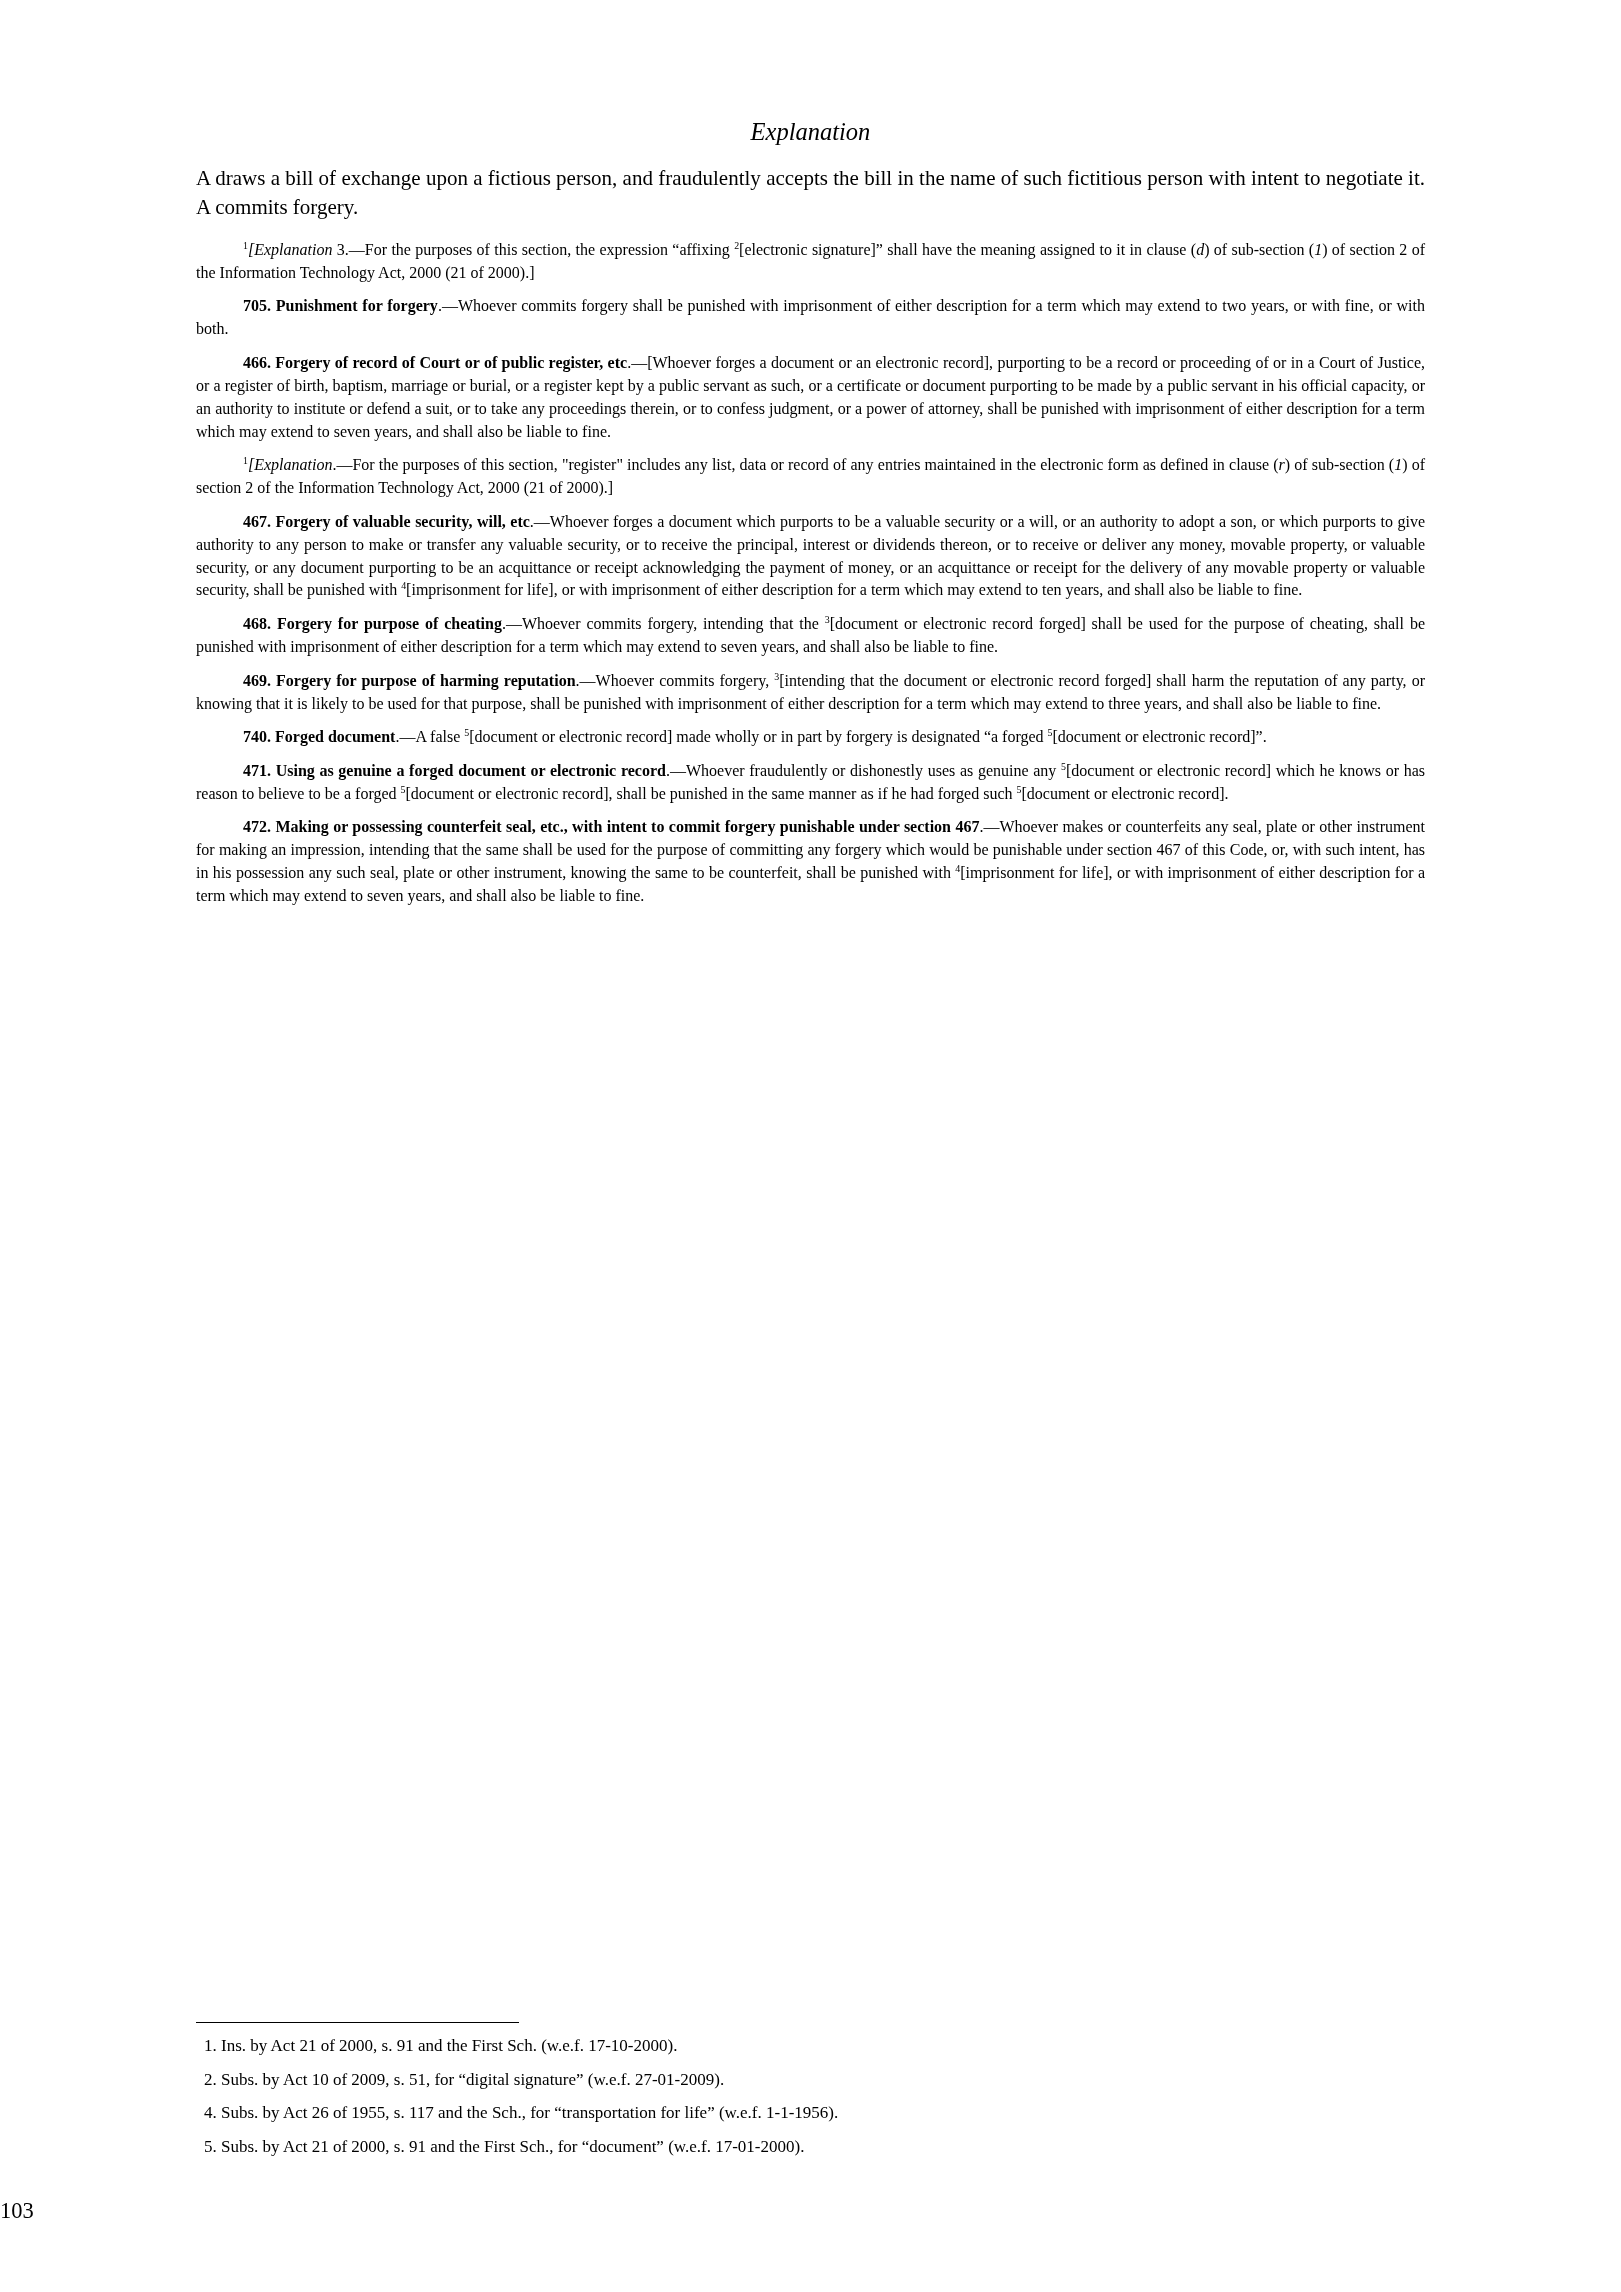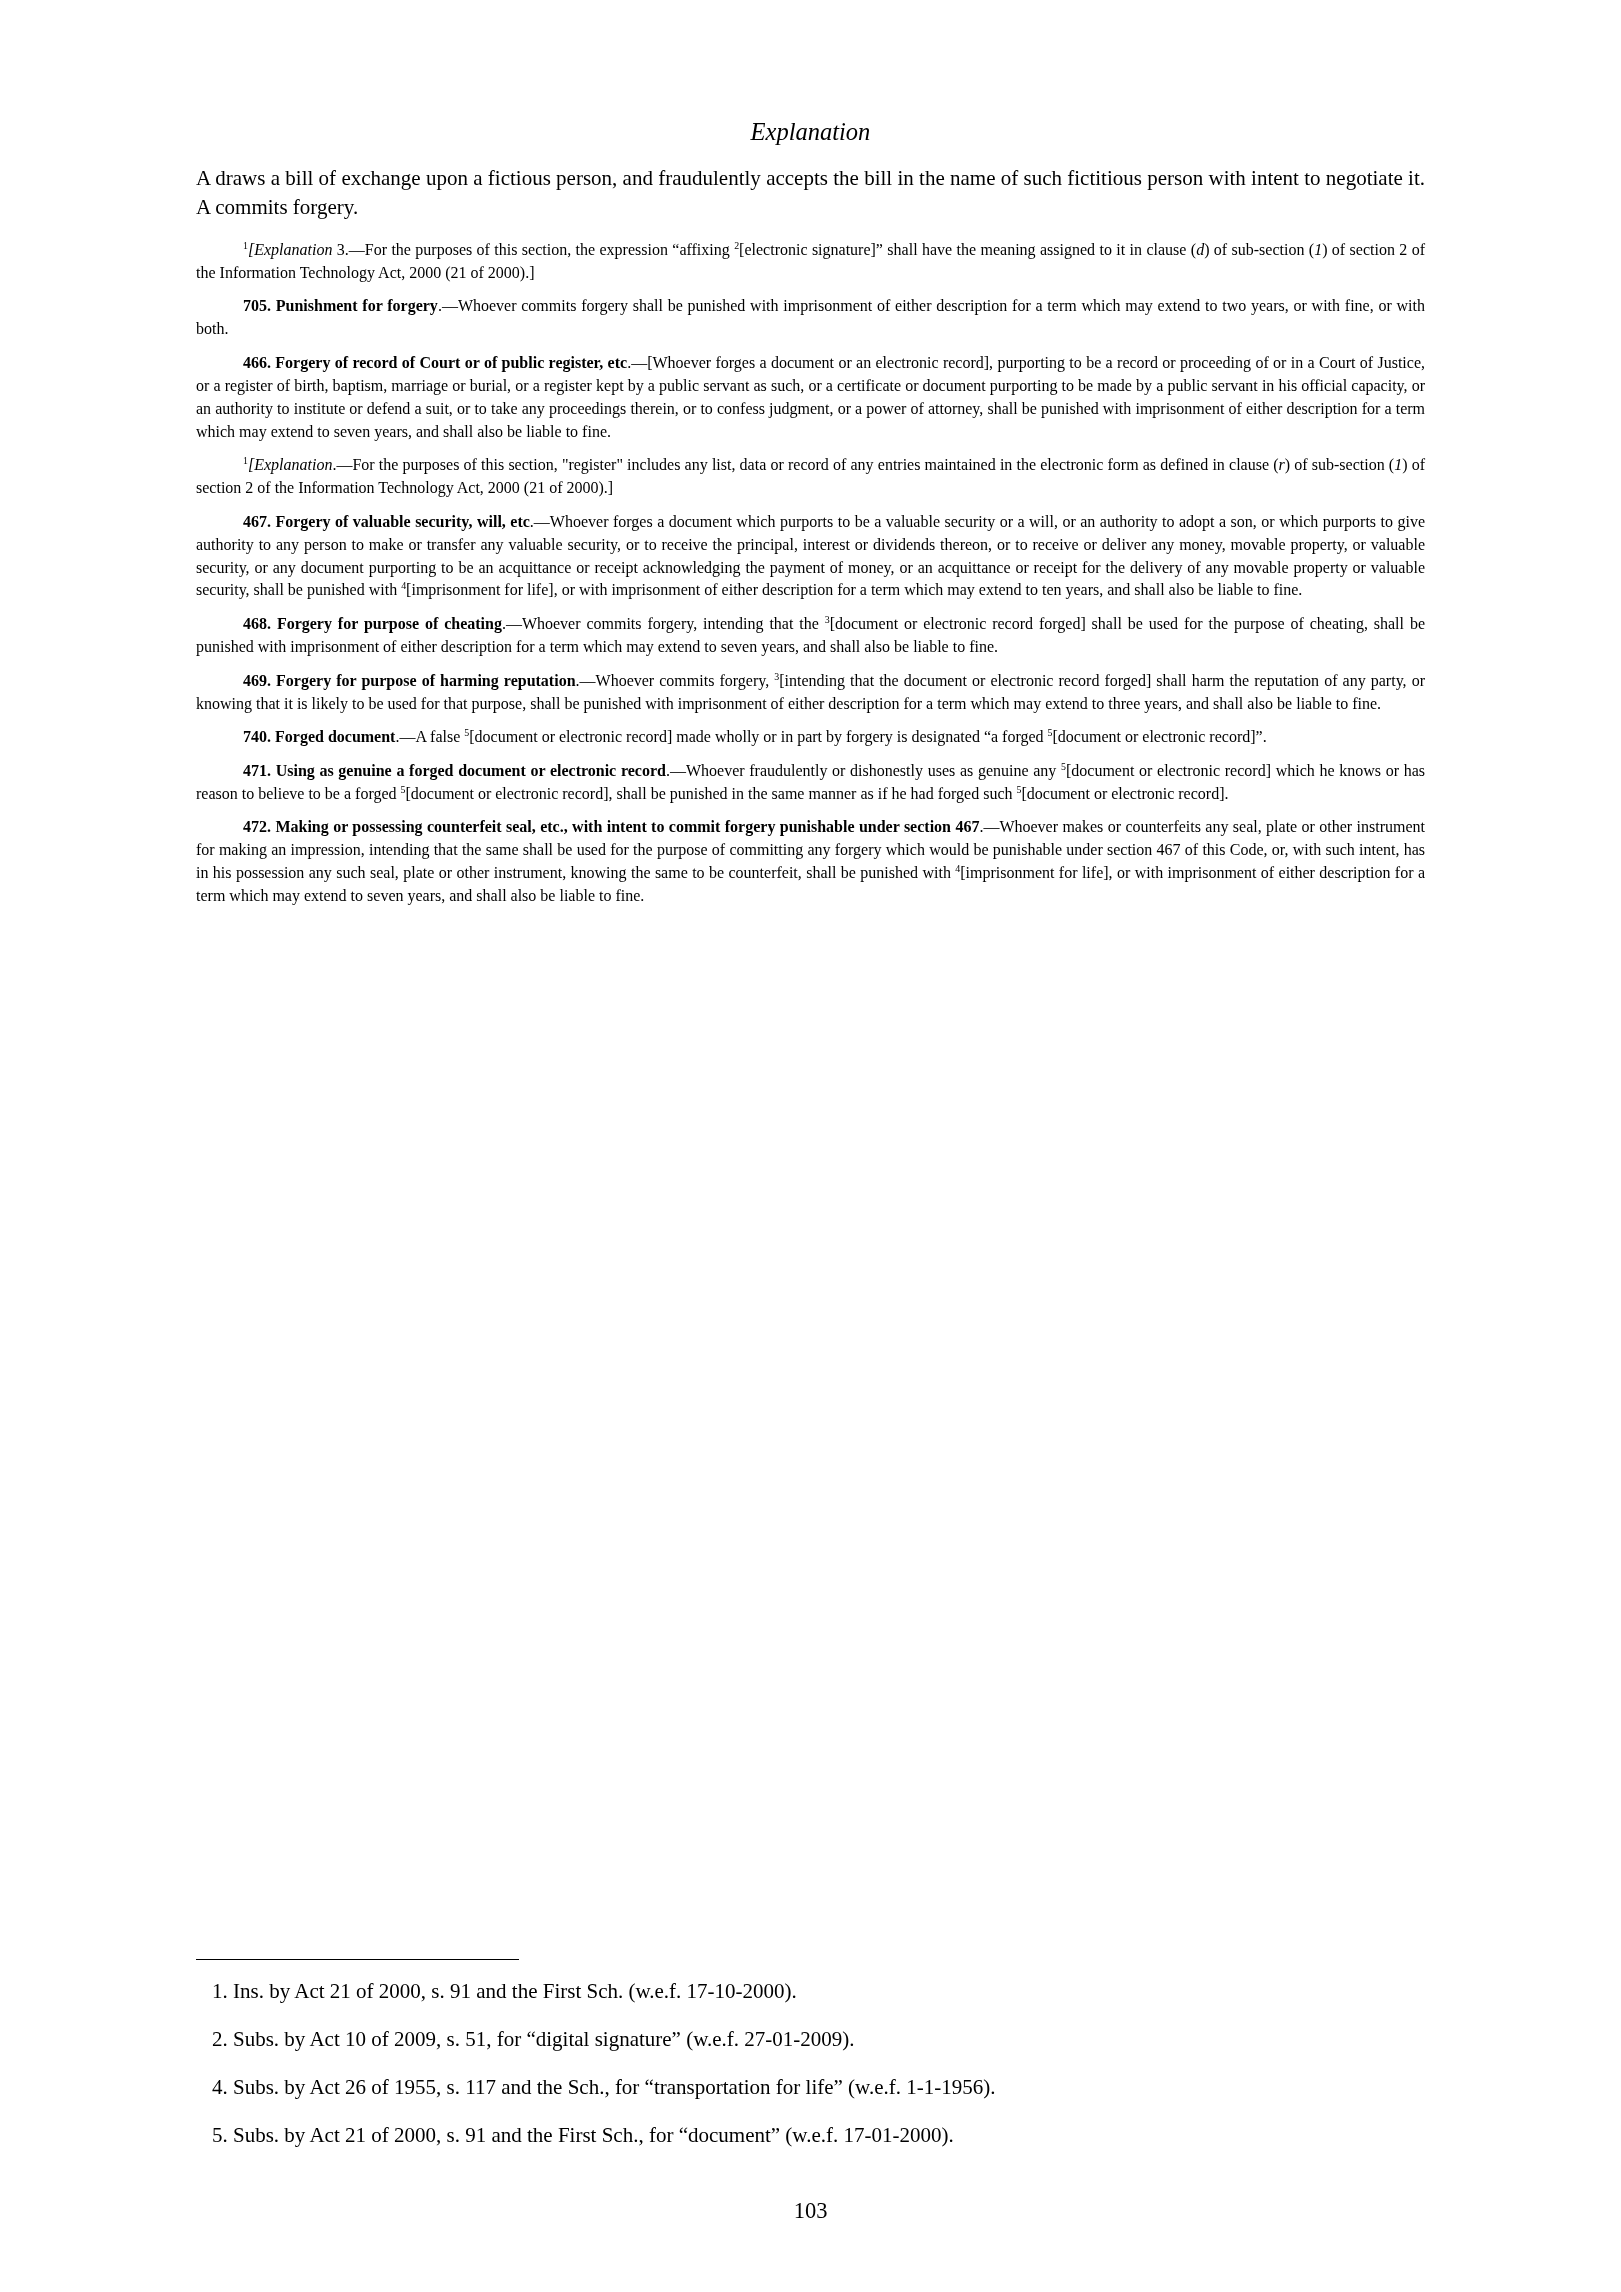--- a/index.html
+++ b/index.html
@@ -62,30 +62,29 @@
     right: 196px;
     bottom: 125px;
   }
   .footnote-rule {
     width: 323px;
     height: 1px;
     background: #000;
     margin: 0 0 9.8px 0;
   }
   .footnote {
-    font-size: 21px;
+    font-size: 17px;
     line-height: 1.52;
-    margin: 16px;
+    margin: 8px;
   }
   .page-number {
     position: absolute;
     bottom: 69px;
     left: 0;
     right: 0;
-    text-align: center;
     font-size: 22.5px;
     margin-top: 48px;
   }
 </style>
 </head>
 <body>
 
 <div class="page">
 
   <div class="illustration-heading">Explanation</div>

